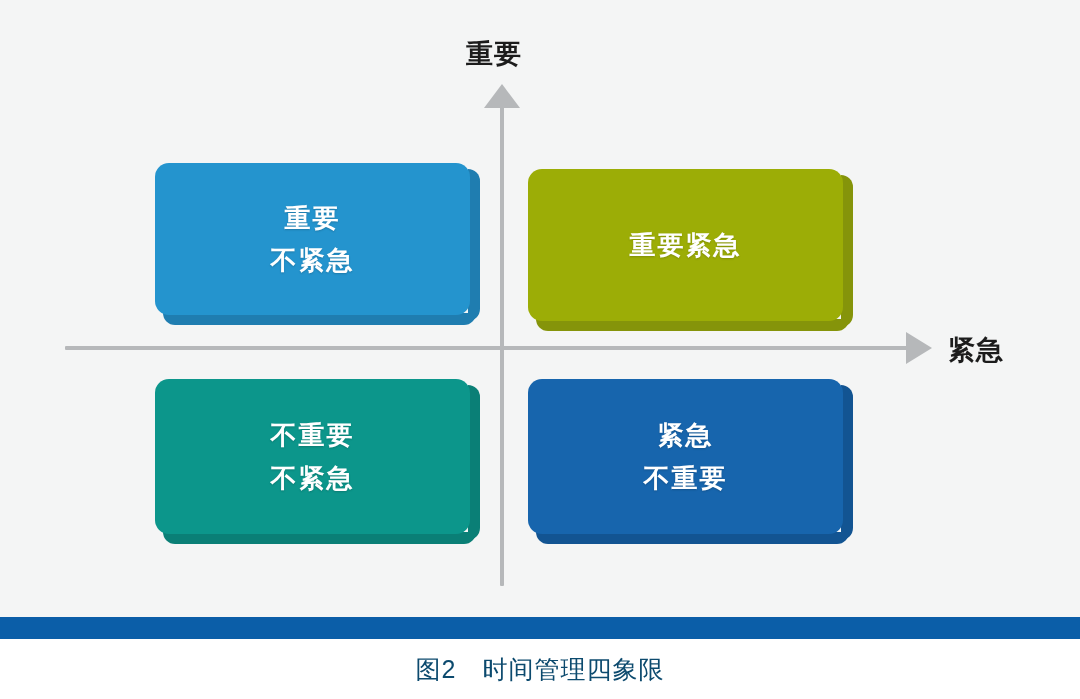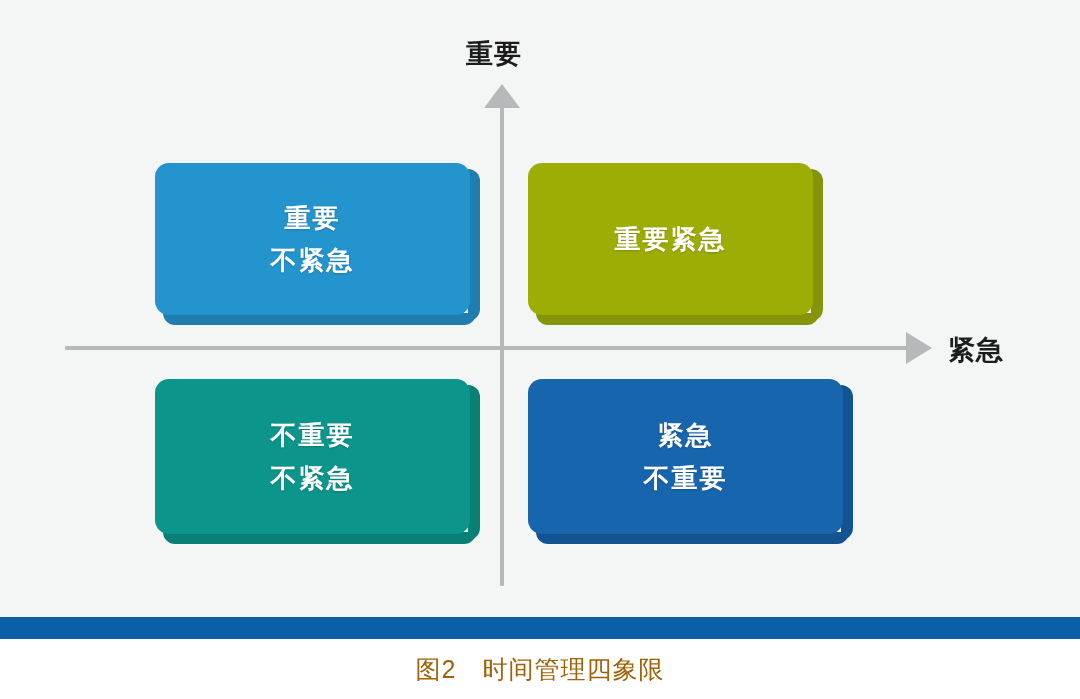--- a/index.html
+++ b/index.html
@@ -141,21 +141,21 @@
     font-size: 26px;
     font-weight: bold;
     color: #ffffff;
     letter-spacing: 2px;
     line-height: 1.62;
     text-shadow: 0 1px 2px rgba(0,0,0,0.18);
     white-space: nowrap;
   }
 
   #quadrant-important-not-urgent { left: 155px;  top: 163px; width: 325px; height: 162px; }
-  #quadrant-important-urgent     { left: 528px;  top: 163px; width: 295px; height: 162px; }
+  #quadrant-important-urgent     { left: 528px;  top: 169px; width: 325px; height: 162px; }
   #quadrant-not-important-not-urgent { left: 155px; top: 379px; width: 325px; height: 165px; }
   #quadrant-urgent-not-important     { left: 528px; top: 379px; width: 325px; height: 165px; }
 
   
   .bottom-rule {
     position: absolute;
     left: 0;
     top: 617px;
     width: 1080px;
     height: 22px;
@@ -169,21 +169,21 @@
     top: 639px;
     width: 1080px;
     height: 60px;
     background: #ffffff;
     display: flex;
     align-items: center;
     justify-content: center;
   }
   .caption-text {
     font-size: 25px;
-    color: #a16207;
+    color: #0c4a6e;
     letter-spacing: 1px;
     white-space: pre;
   }
 </style>
 </head>
 <body>
 
 <div id="figure-root">
 
   <div class="diagram-canvas">

